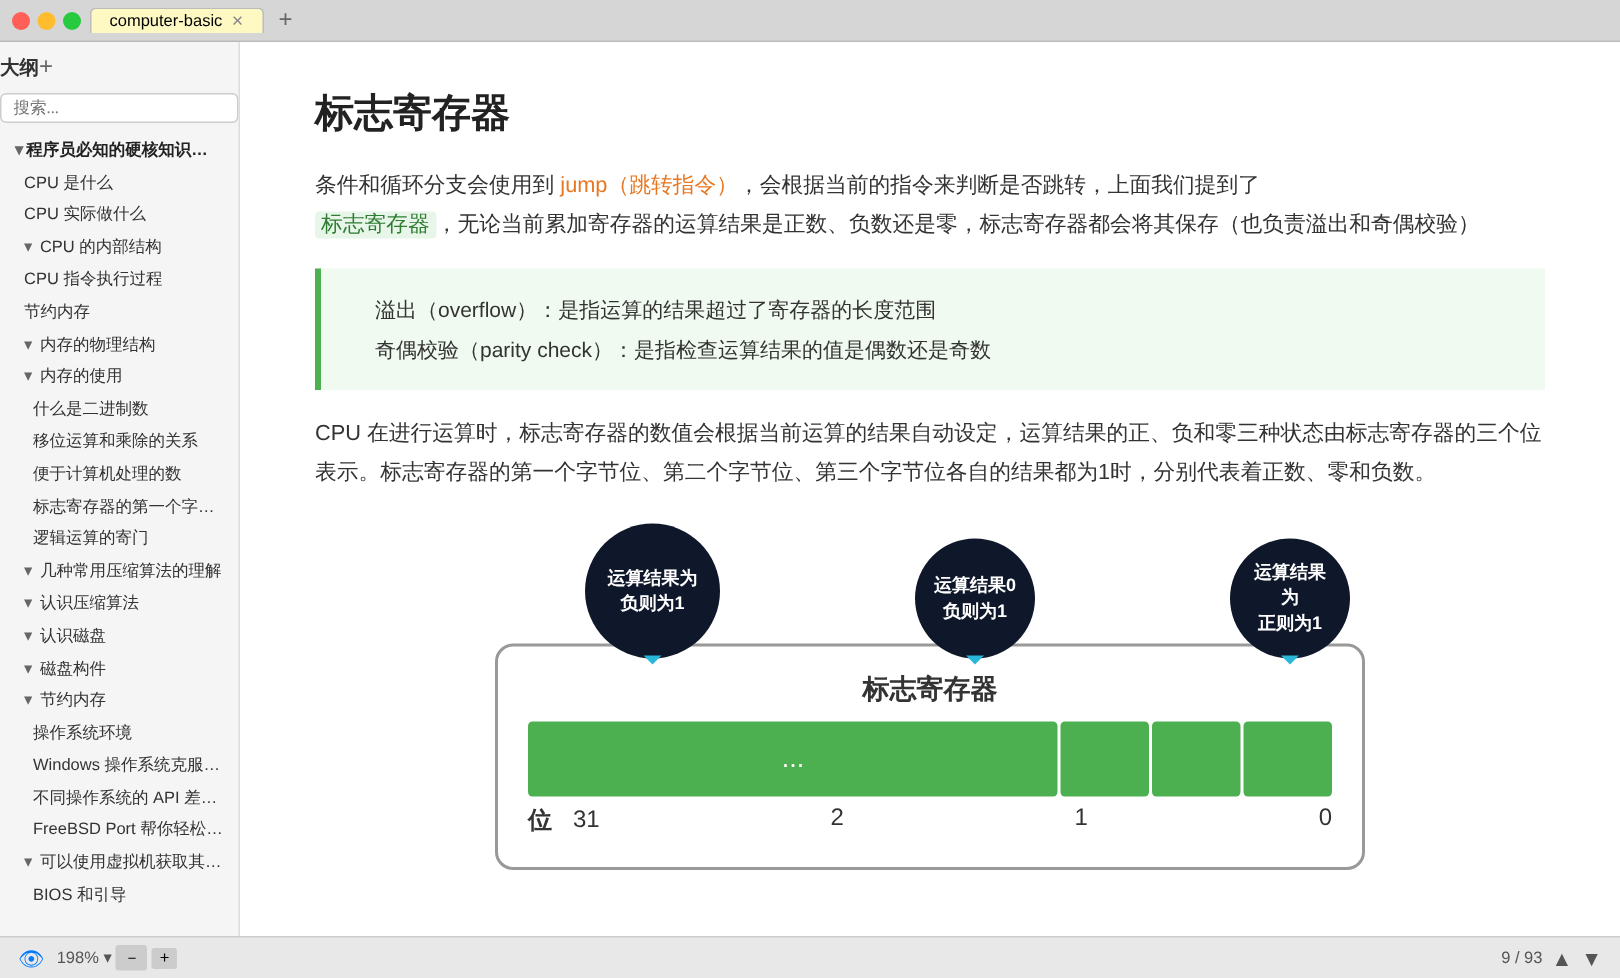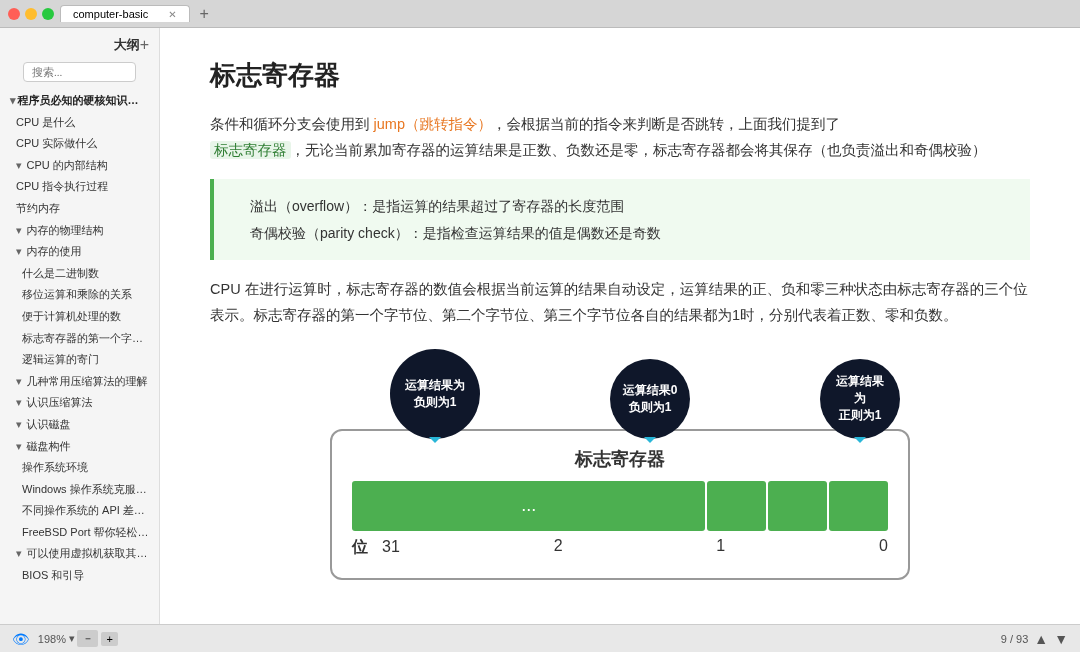--- a/index.html
+++ b/index.html
@@ -14,27 +14,27 @@
       padding: 0 8px;
       gap: 6px;
       border-bottom: 1px solid #bbb;
     }
     .title-bar-dots { display: flex; gap: 5px; }
     .dot { width: 12px; height: 12px; border-radius: 50%; }
     .dot-red { background: #ff5f56; }
     .dot-yellow { background: #ffbd2e; }
     .dot-green { background: #27c93f; }
     .title-bar-tab {
-      background: #ffffff;
+      background: #fef9c3;
       border: 1px solid #bbb;
       border-bottom: none;
       padding: 2px 12px;
       font-size: 11px;
       border-radius: 4px 4px 0 0;
-      display: flex; align-items: center; gap: 20px;
+      display: flex; align-items: center; gap: 6px;
     }
     .tab-close { font-size: 10px; color: #888; cursor: pointer; }
     .tab-add { font-size: 16px; color: #666; margin-left: 4px; cursor: pointer; line-height: 1; }
 
     
     .main-layout {
       display: flex;
       flex: 1;
       overflow: hidden;
     }
@@ -43,29 +43,29 @@
     .sidebar {
       width: 160px;
       background: #f5f5f5;
       border-right: 1px solid #ddd;
       display: flex;
       flex-direction: column;
       font-size: 12px;
       overflow: hidden;
     }
     .sidebar-header {
-      padding: 8px 10px 4px;
+      padding: 8px 0 4px;
       display: flex;
       align-items: center;
-      justify-content: flex-end;
+      justify-content: flex-start;
     }
     .sidebar-title { font-size: 13px; font-weight: 600; color: #333; }
     .sidebar-add { font-size: 16px; color: #666; cursor: pointer; }
     .sidebar-search {
-      margin: 4px 23px;
+      margin: 4px 0;
       padding: 3px 8px;
       border: 1px solid #ccc;
       border-radius: 4px;
       font-size: 11px;
       background: white;
       color: #999;
       font-family: Liberation Serif, serif;
     }
     .sidebar-tree {
       flex: 1;
@@ -273,20 +273,21 @@
       <div class="tree-item indent1"><span class="tree-toggle">▾</span> 内存的使用</div>
       <div class="tree-item indent2">什么是二进制数</div>
       <div class="tree-item indent2">移位运算和乘除的关系</div>
       <div class="tree-item indent2">便于计算机处理的数</div>
       <div class="tree-item indent2">标志寄存器的第一个字节位</div>
       <div class="tree-item indent2">逻辑运算的寄门</div>
       <div class="tree-item indent1"><span class="tree-toggle">▾</span> 几种常用压缩算法的理解</div>
       <div class="tree-item indent1"><span class="tree-toggle">▾</span> 认识压缩算法</div>
       <div class="tree-item indent1"><span class="tree-toggle">▾</span> 认识磁盘</div>
       <div class="tree-item indent1"><span class="tree-toggle">▾</span> 磁盘构件</div>
+      <div class="tree-item indent1"><span class="tree-toggle">▾</span> 节约内存</div>
       <div class="tree-item indent2">操作系统环境</div>
       <div class="tree-item indent2">Windows 操作系统克服了C...</div>
       <div class="tree-item indent2">不同操作系统的 API 差异性</div>
       <div class="tree-item indent2">FreeBSD Port 帮你轻松使...</div>
       <div class="tree-item indent1"><span class="tree-toggle">▾</span> 可以使用虚拟机获取其他环境</div>
       <div class="tree-item indent2">BIOS 和引导</div>
 
     </div>
   </div>
 

